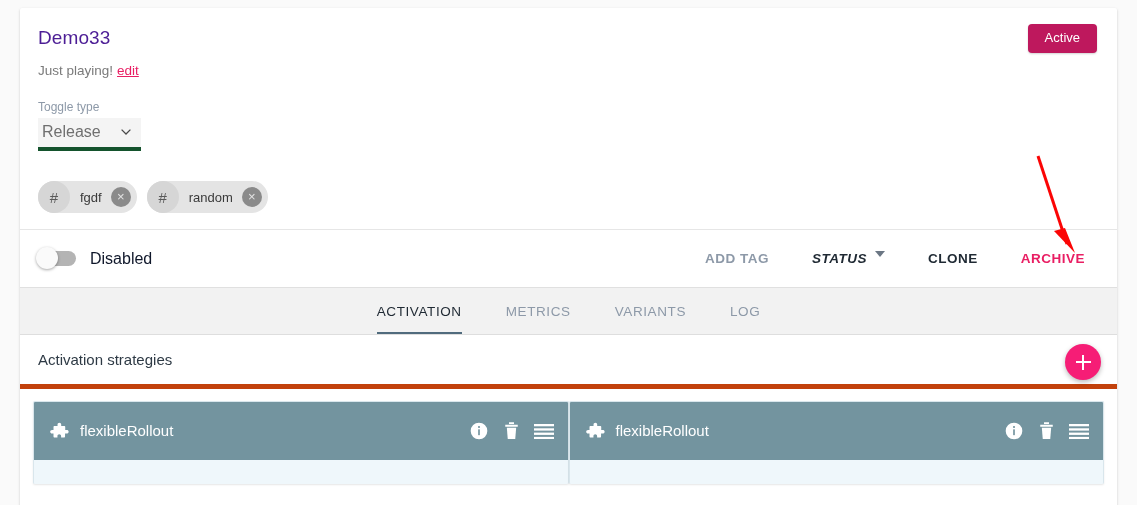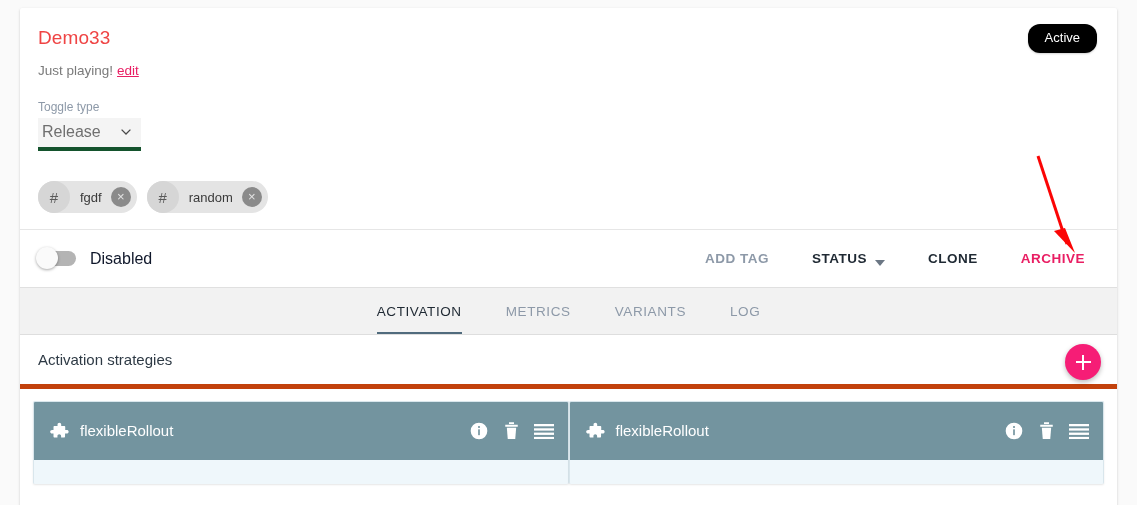--- a/index.html
+++ b/index.html
@@ -35,21 +35,21 @@
   }
 
   
   .header-sec {
     position: relative;
     padding: 18px 20px 16px 18px;
   }
 
   .title {
     font-size: 19px;
-    color: #ef4444;
+    color: #4c1d95;
     font-weight: 400;
     letter-spacing: .1px;
     line-height: 24px;
     margin: 0 0 12px 0;
   }
 
   .desc-row {
     font-size: 13.5px;
     color: #7a7a7a;
     line-height: 18px;
@@ -59,24 +59,24 @@
     color: #e91e63;
     text-decoration: underline;
     margin-left: 4px;
     cursor: pointer;
   }
 
   .status-badge {
     position: absolute;
     right: 20px;
     top: 16px;
-    background: #000000;
+    background: #be185d;
     color: #ffffff;
     font-size: 13px;
-    border-radius: 12px;
+    border-radius: 4px;
     padding: 7px 17px 8px 17px;
     line-height: 14px;
     box-shadow: 0 1px 2px rgba(0,0,0,0.18);
   }
 
   .field-label {
     font-size: 12px;
     color: #8d99a8;
     line-height: 14px;
     margin-bottom: 4px;
@@ -207,21 +207,21 @@
     padding: 10px 14px;
     cursor: pointer;
     background: none;
     border: none;
     font-family: "Liberation Sans", sans-serif;
     white-space: nowrap;
   }
   .act-muted { color: #8d99a8; }
   .act-dark  { color: #1f2933; }
   .act-pink  { color: #e91e63; }
-  .act-status { display: flex; align-items: flex-end; gap: 8px; }
+  .act-status { display: flex; align-items: flex-start; gap: 8px; font-style: italic; }
   .caret-down {
     width: 0; height: 0;
     border-left: 5px solid transparent;
     border-right: 5px solid transparent;
     border-top: 6px solid #6b7784;
     display: inline-block;
   }
 
   
   .tabs {

